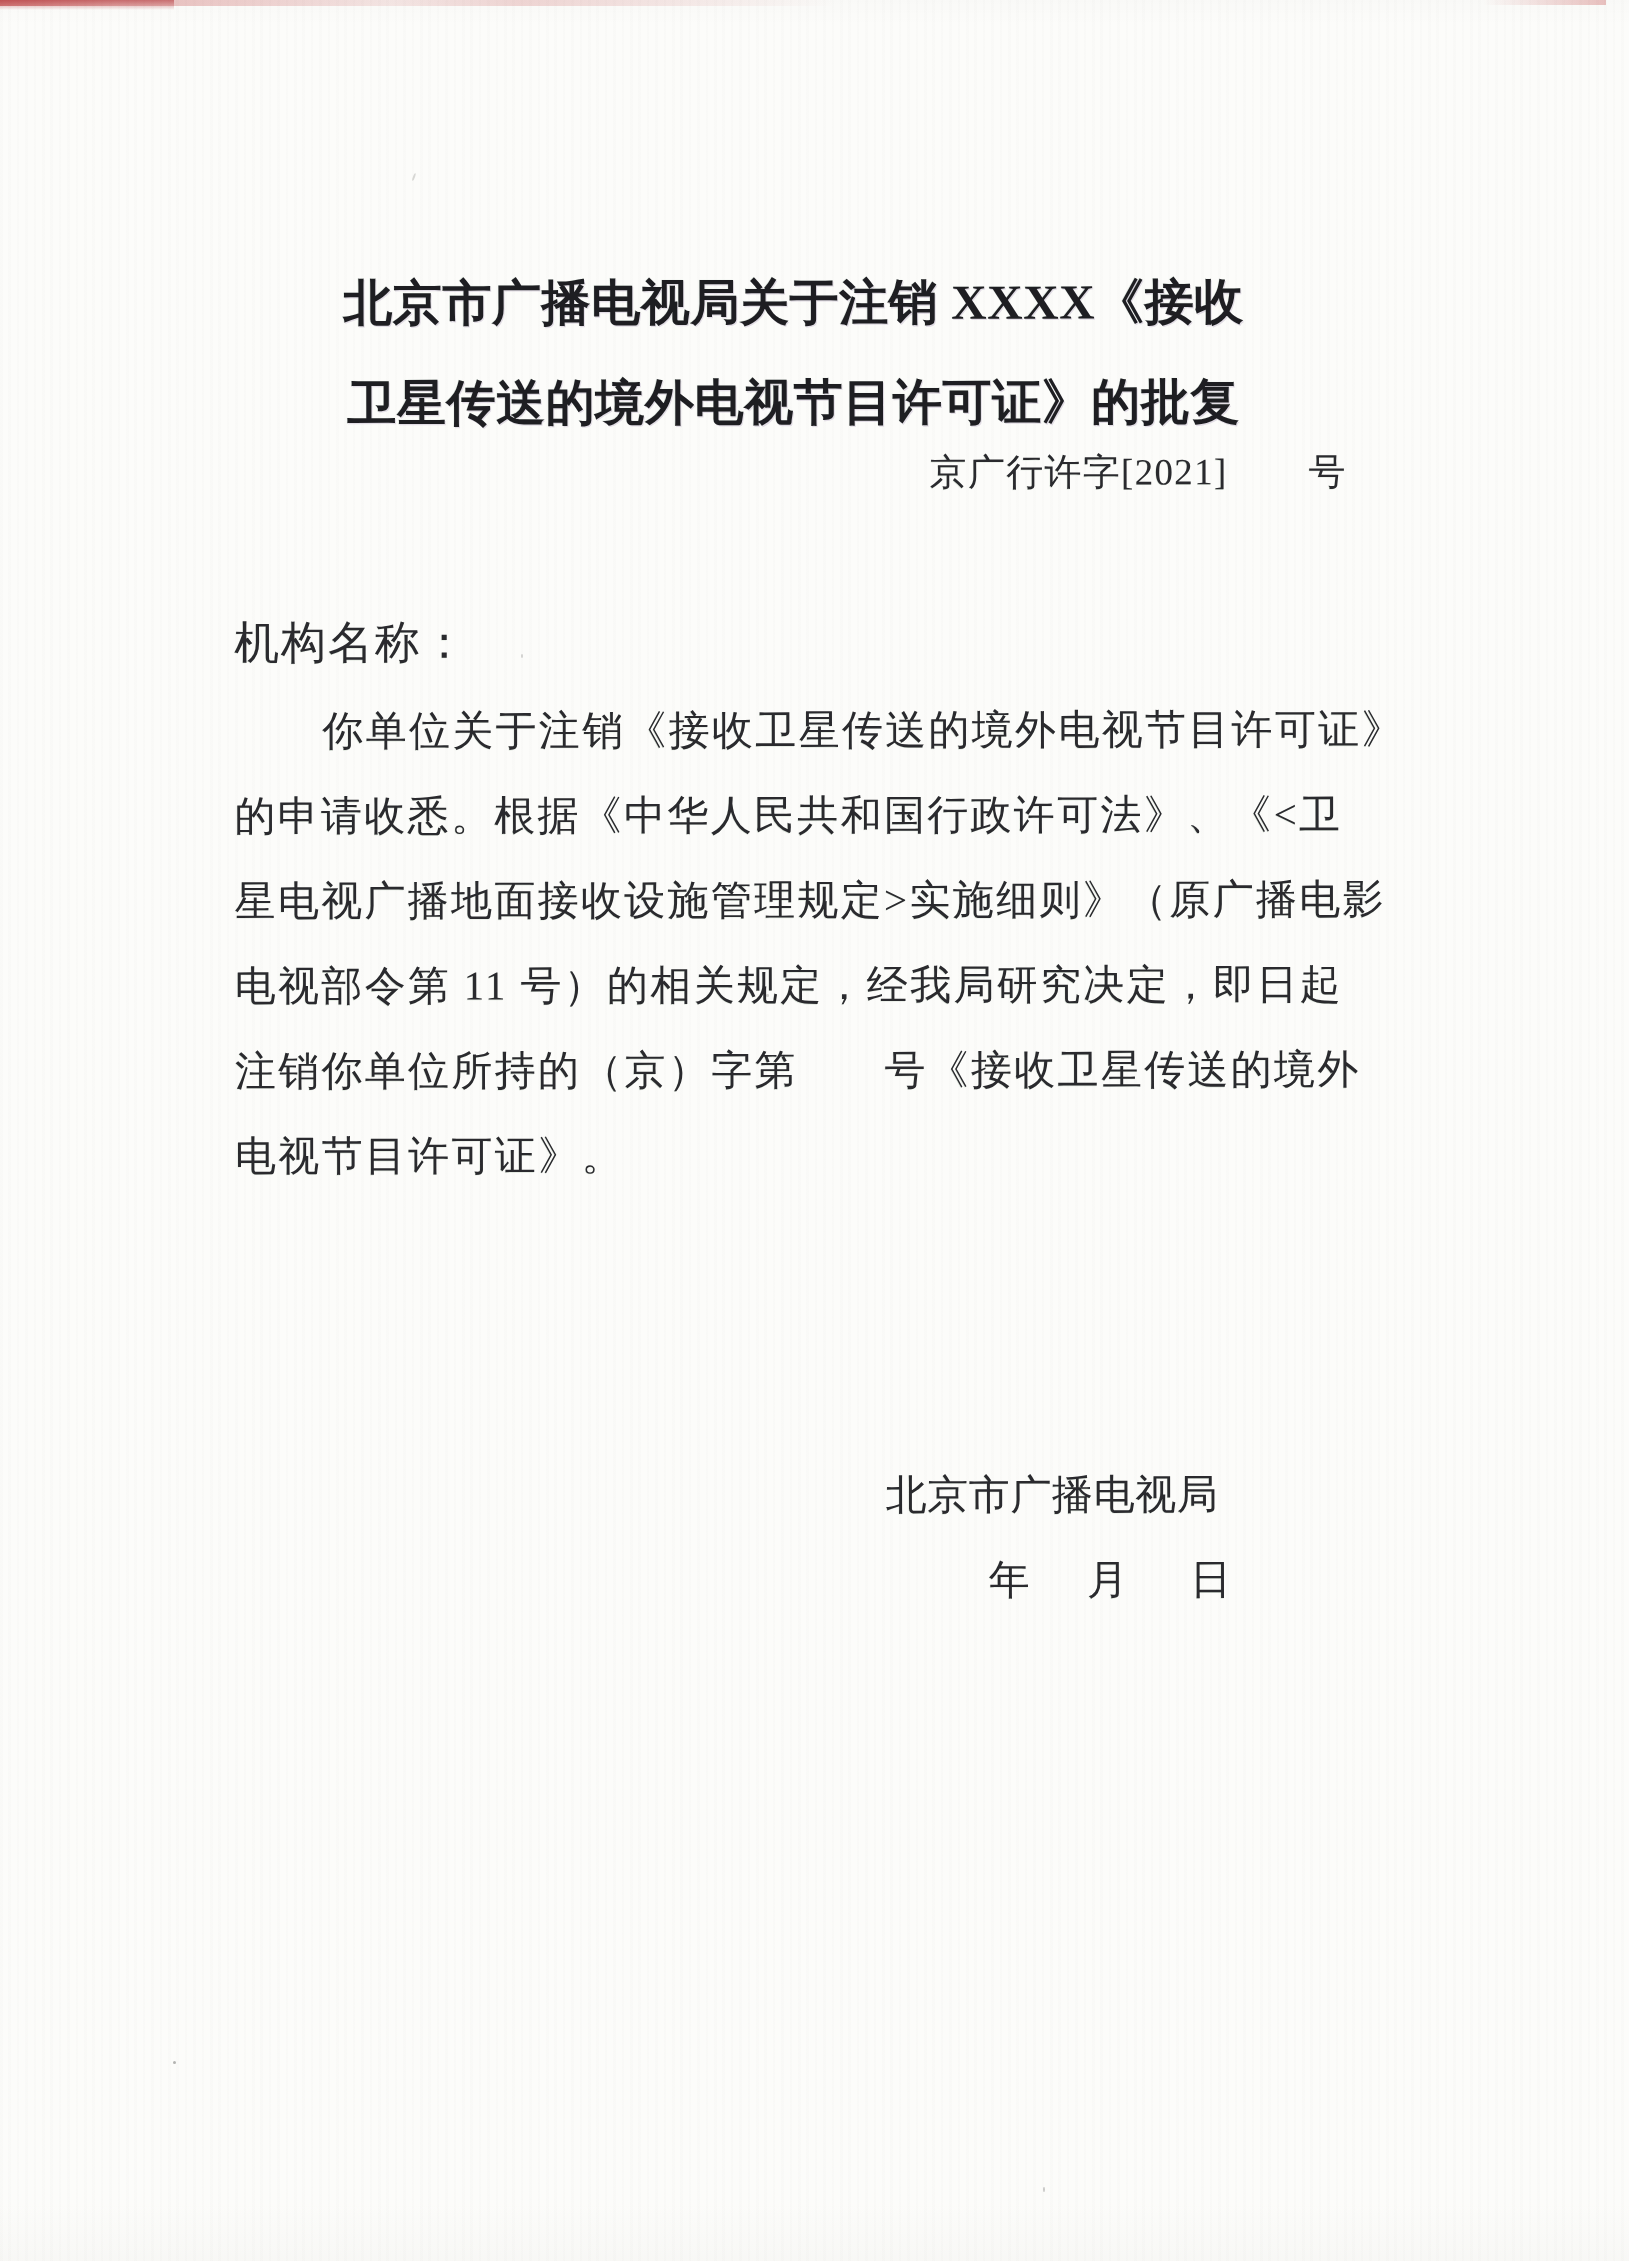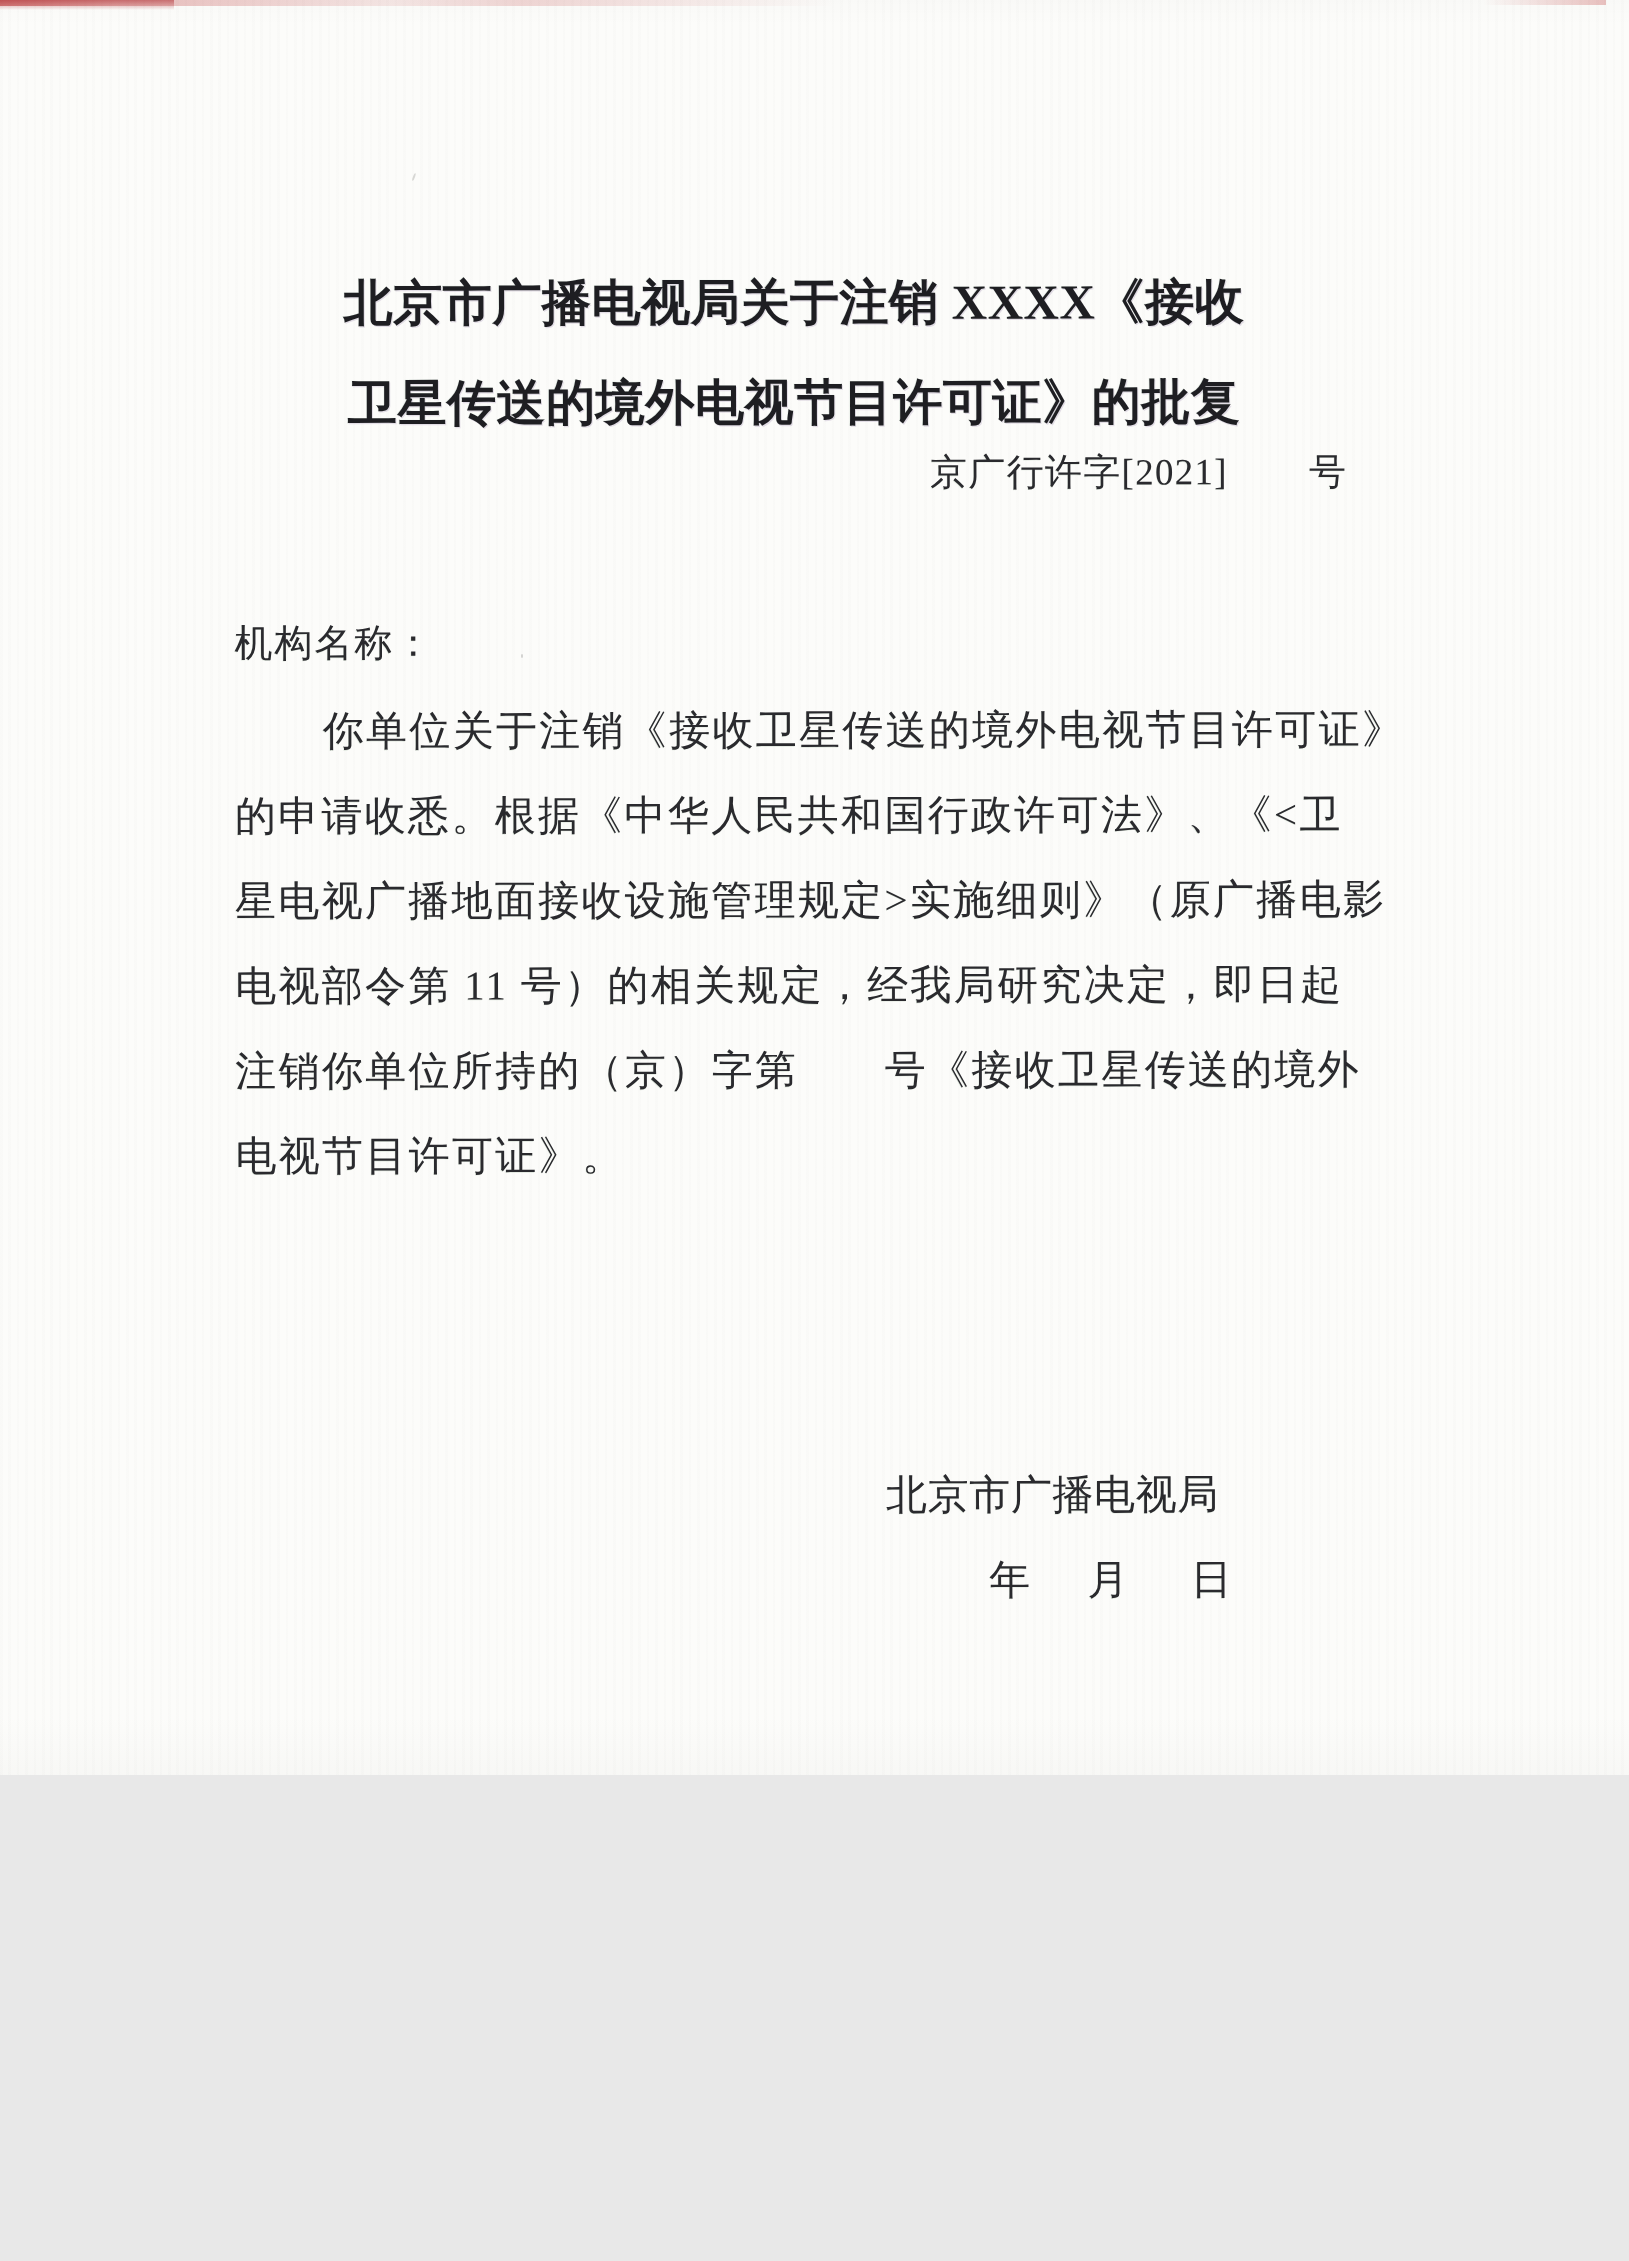--- a/index.html
+++ b/index.html
@@ -3,21 +3,21 @@
 <meta charset="utf-8">
 <style>
   html, body {
     margin: 0;
     padding: 0;
     background: #e8e8e8;
   }
   .page {
     position: relative;
     width: 1630px;
-    height: 1775px;
+    height: 2261px;
     margin: 0 auto;
     background:
       linear-gradient(to bottom, rgba(0,0,0,0.013), rgba(0,0,0,0) 26px),
       repeating-linear-gradient(90deg,
         rgba(120,120,115,0.018) 0px, rgba(120,120,115,0.018) 2.6px,
         rgba(0,0,0,0) 2.6px, rgba(0,0,0,0) 8.4px),
       linear-gradient(to top, rgba(130,128,120,0.035), rgba(0,0,0,0) 58px),
       #fcfcfa;
     overflow: hidden;
     font-family: "Liberation Serif", "DejaVu Serif", serif;
@@ -61,21 +61,21 @@
     white-space: nowrap;
     text-shadow: -0.5px 0.6px 0 rgba(110,150,110,0.20);
   }
   .doc-number .suffix { margin-left: 81px; }
 
   
   .salutation {
     position: absolute;
     left: 235px;
     top: 620px;
-    font-size: 38px;
+    font-size: 45px;
     line-height: 45px;
     letter-spacing: 1.9px;
     text-shadow: -0.5px 0.6px 0 rgba(110,150,110,0.20);
   }
 
   
   .body-block {
     position: absolute;
     left: 235px;
     top: 688px;

